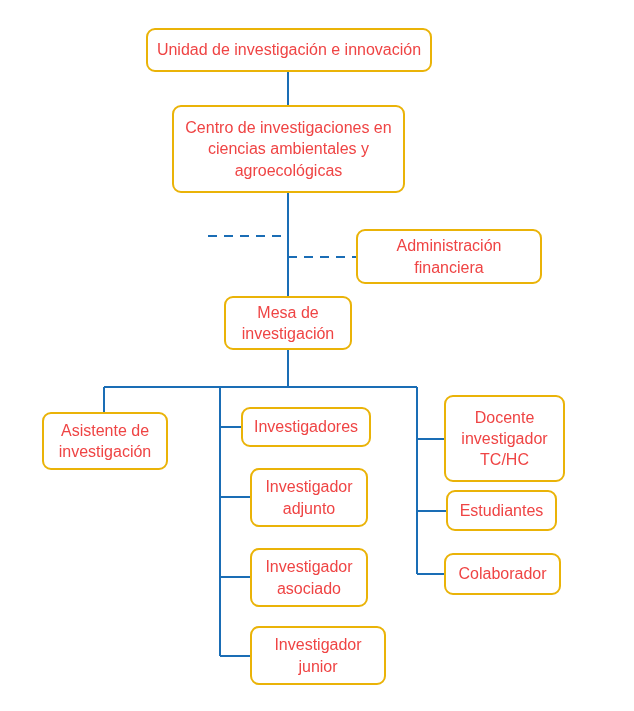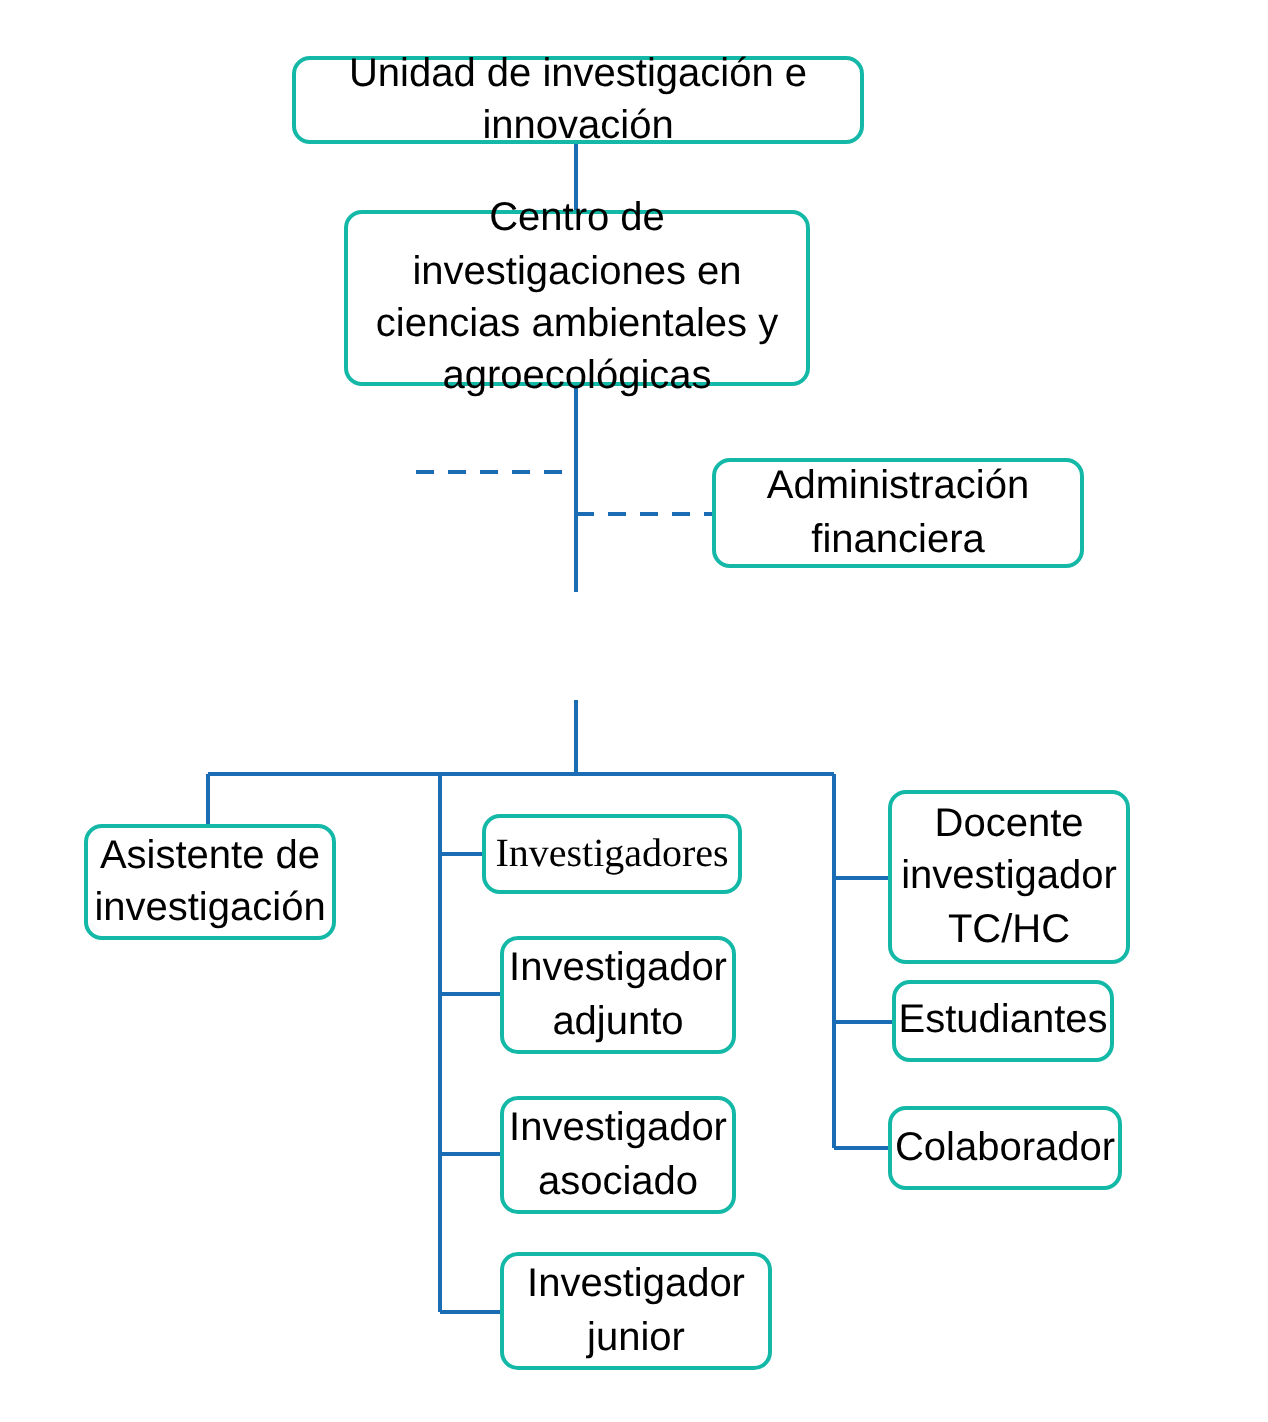--- a/index.html
+++ b/index.html
@@ -11,30 +11,30 @@
     position: relative;
     width: 634px;
     height: 711px;
     background: #ffffff;
     font-family: "Liberation Sans", sans-serif;
     overflow: hidden;
   }
   .node {
     position: absolute;
     box-sizing: border-box;
-    border: 2px solid #14b8a6;
+    border: 2px solid #eab308;
     border-radius: 9px;
     background: #ffffff;
-    color: #000000;
+    color: #ef4444;
     display: flex;
     align-items: center;
     justify-content: center;
     text-align: center;
     line-height: 1.32;
-    font-size: 20px;
+    font-size: 16px;
     padding: 2px 8px;
     z-index: 2;
   }
   .node span { display: block; }
   svg.links {
     position: absolute;
     left: 0;
     top: 0;
     width: 634px;
     height: 711px;
@@ -84,26 +84,29 @@
 
   <div class="node" style="left:172px; top:105px; width:233px; height:88px;justify-content:flex-end;">
     <span>Centro de investigaciones en ciencias ambientales y agroecológicas</span>
   </div>
 
 
   <div class="node" style="left:356px; top:229px; width:186px; height:55px;">
     <span>Administración financiera</span>
   </div>
 
+  <div class="node" style="left:224px; top:296px; width:128px; height:54px;">
+    <span>Mesa de investigación</span>
+  </div>
 
   <div class="node" style="left:42px; top:412px; width:126px; height:58px;">
     <span>Asistente de investigación</span>
   </div>
 
-  <div class="node" style="left:241px; top:407px; width:130px; height:40px;font-family:Liberation Serif, serif;">
+  <div class="node" style="left:241px; top:407px; width:130px; height:40px;">
     <span>Investigadores</span>
   </div>
 
   <div class="node" style="left:250px; top:468px; width:118px; height:59px;">
     <span>Investigador adjunto</span>
   </div>
 
   <div class="node" style="left:250px; top:548px; width:118px; height:59px;">
     <span>Investigador asociado</span>
   </div>

